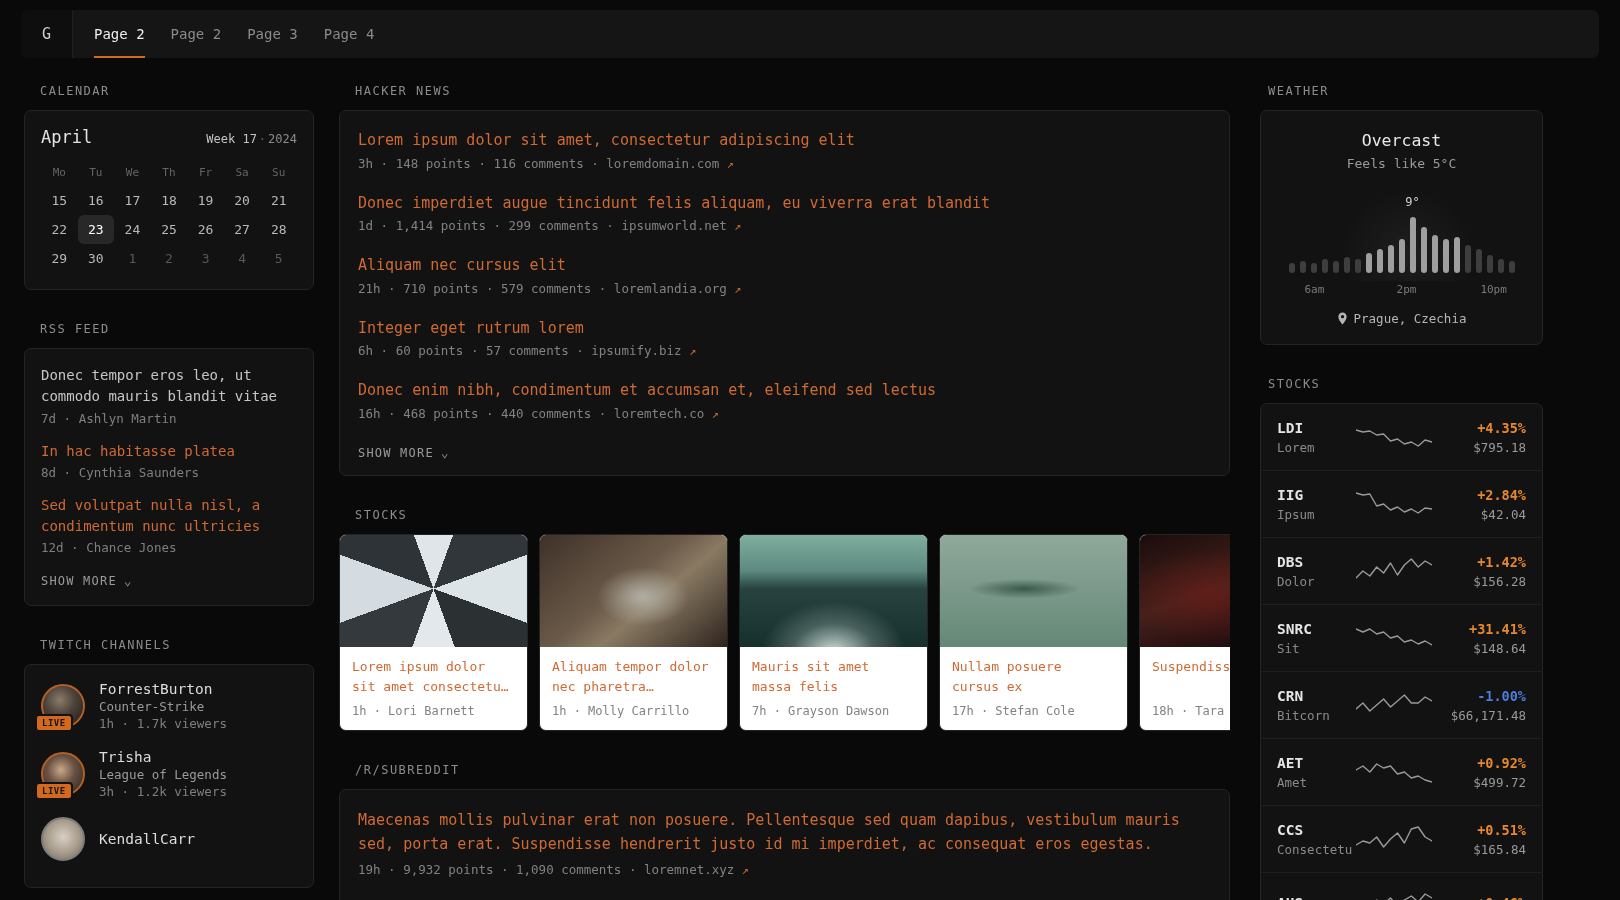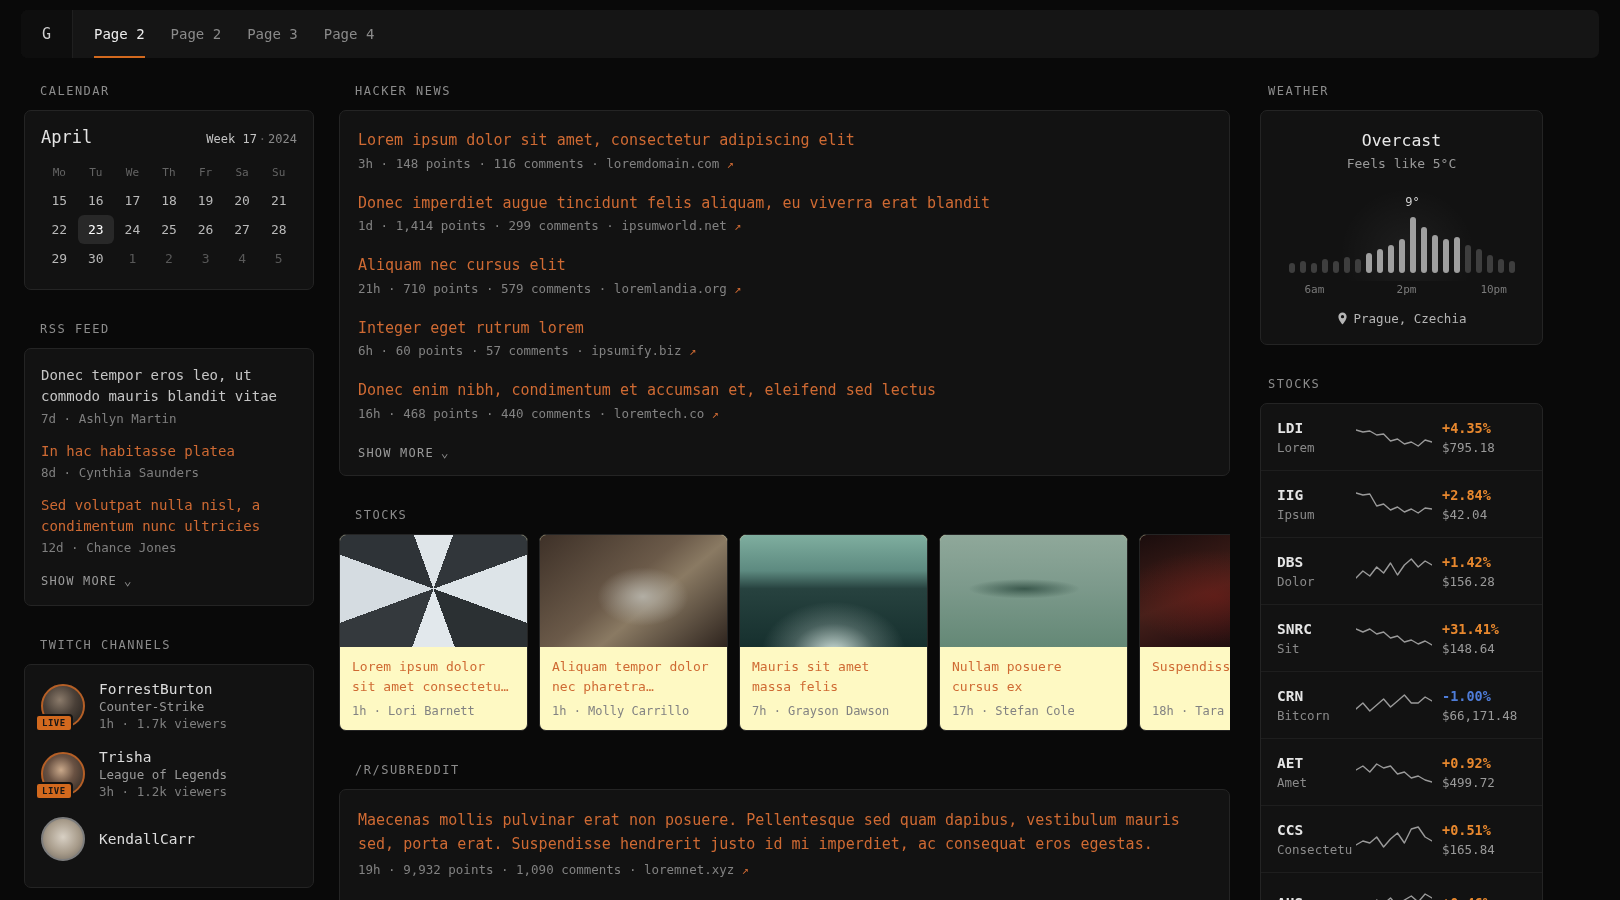--- a/index.html
+++ b/index.html
@@ -97,21 +97,21 @@
   
   .hn-card { padding:18px 18px 14px; }
   .hn-item { margin-bottom:21px; }
   .hn-title { display:block; font-size:15px; line-height:1.5; color:#cf6a33; cursor:pointer; }
   .hn-meta { font-size:12.5px; color:#828282; margin-top:4px; }
   .arrow { color:#cf6a33; font-size:12px; }
 
   
   .videos-row { display:flex; gap:11px; overflow:hidden; }
   .video-card {
-    width:189px; flex:none; background:#fef9c3;
+    width:189px; flex:none; background:#ffffff;
     border:1px solid #242424; border-radius:7px; overflow:hidden; cursor:pointer;
   }
   .video-thumb { height:112px; }
   .thumb-0 { background:conic-gradient(from 20deg at 50% 48%, #31363a 0 50deg, #dde4e8 50deg 90deg, #2b3033 90deg 140deg, #e2e8ec 140deg 180deg, #34393d 180deg 230deg, #d5dce1 230deg 270deg, #2e3337 270deg 320deg, #dfe5e9 320deg 360deg); }
   .thumb-1 { background:radial-gradient(ellipse 70px 45px at 55% 55%, #b2aea4 0%, rgba(178,174,164,0) 65%), linear-gradient(140deg,#3e3128 0%,#6b5a49 45%,#8a7a63 60%,#2e241e 100%); }
   .thumb-2 { background:radial-gradient(ellipse 55% 65% at 50% 105%, #cfe0da 0%, rgba(207,224,218,0.25) 40%, rgba(207,224,218,0) 70%), linear-gradient(180deg,#7fae9f 0%, #5d8a80 32%, #27423f 48%, #16302e 100%); }
   .thumb-3 { background:radial-gradient(ellipse 80px 14px at 45% 48%, rgba(15,45,35,0.6) 0%, rgba(15,45,35,0) 70%), linear-gradient(180deg,#8fa89a 0%, #7d9a8c 45%, #64postscript 100%); }
   .thumb-3 { background:radial-gradient(ellipse 80px 14px at 45% 48%, rgba(15,45,35,0.6) 0%, rgba(15,45,35,0) 70%), linear-gradient(180deg,#8fa89a 0%, #7d9a8c 45%, #648876 100%); }
   .thumb-4 { background:radial-gradient(ellipse 70% 60% at 40% 55%, rgba(120,30,25,0.55) 0%, rgba(120,30,25,0) 70%), linear-gradient(160deg,#1a0d0d 0%, #45201a 45%, #2a1212 70%, #100909 100%); }
   .video-body { padding:10px 12px 12px; }
@@ -145,21 +145,21 @@
 
   
   .stocks-card { overflow:hidden; }
   .stock-row { display:flex; align-items:center; padding:14px 16px; cursor:pointer; }
   .stock-row + .stock-row { border-top:1px solid #1e1e1e; }
   .stock-left { flex:1; min-width:0; overflow:hidden; }
   .stock-symbol { font-size:14.5px; font-weight:bold; color:#e5e5e5; }
   .stock-name { font-size:12.5px; color:#8a8a8a; margin-top:3px; white-space:nowrap; }
   .spark { width:76px; height:30px; flex:none; margin:0 10px 0 2px; }
   .spark polyline { fill:none; stroke:#9a9a9a; stroke-width:1.4; stroke-linejoin:round; stroke-linecap:round; }
-  .stock-right { width:84px; flex:none; }
+  .stock-right { width:84px; flex:none; text-align:right; }
   .stock-change { font-size:13.5px; font-weight:bold; }
   .stock-change.up { color:#e8882e; }
   .stock-change.down { color:#4e7cd8; }
   .stock-price { font-size:12.5px; color:#9a9a9a; margin-top:3px; white-space:nowrap; }
 </style>
 </head>
 <body>
 
 <header class="topbar">
   <div class="logo">G</div>

